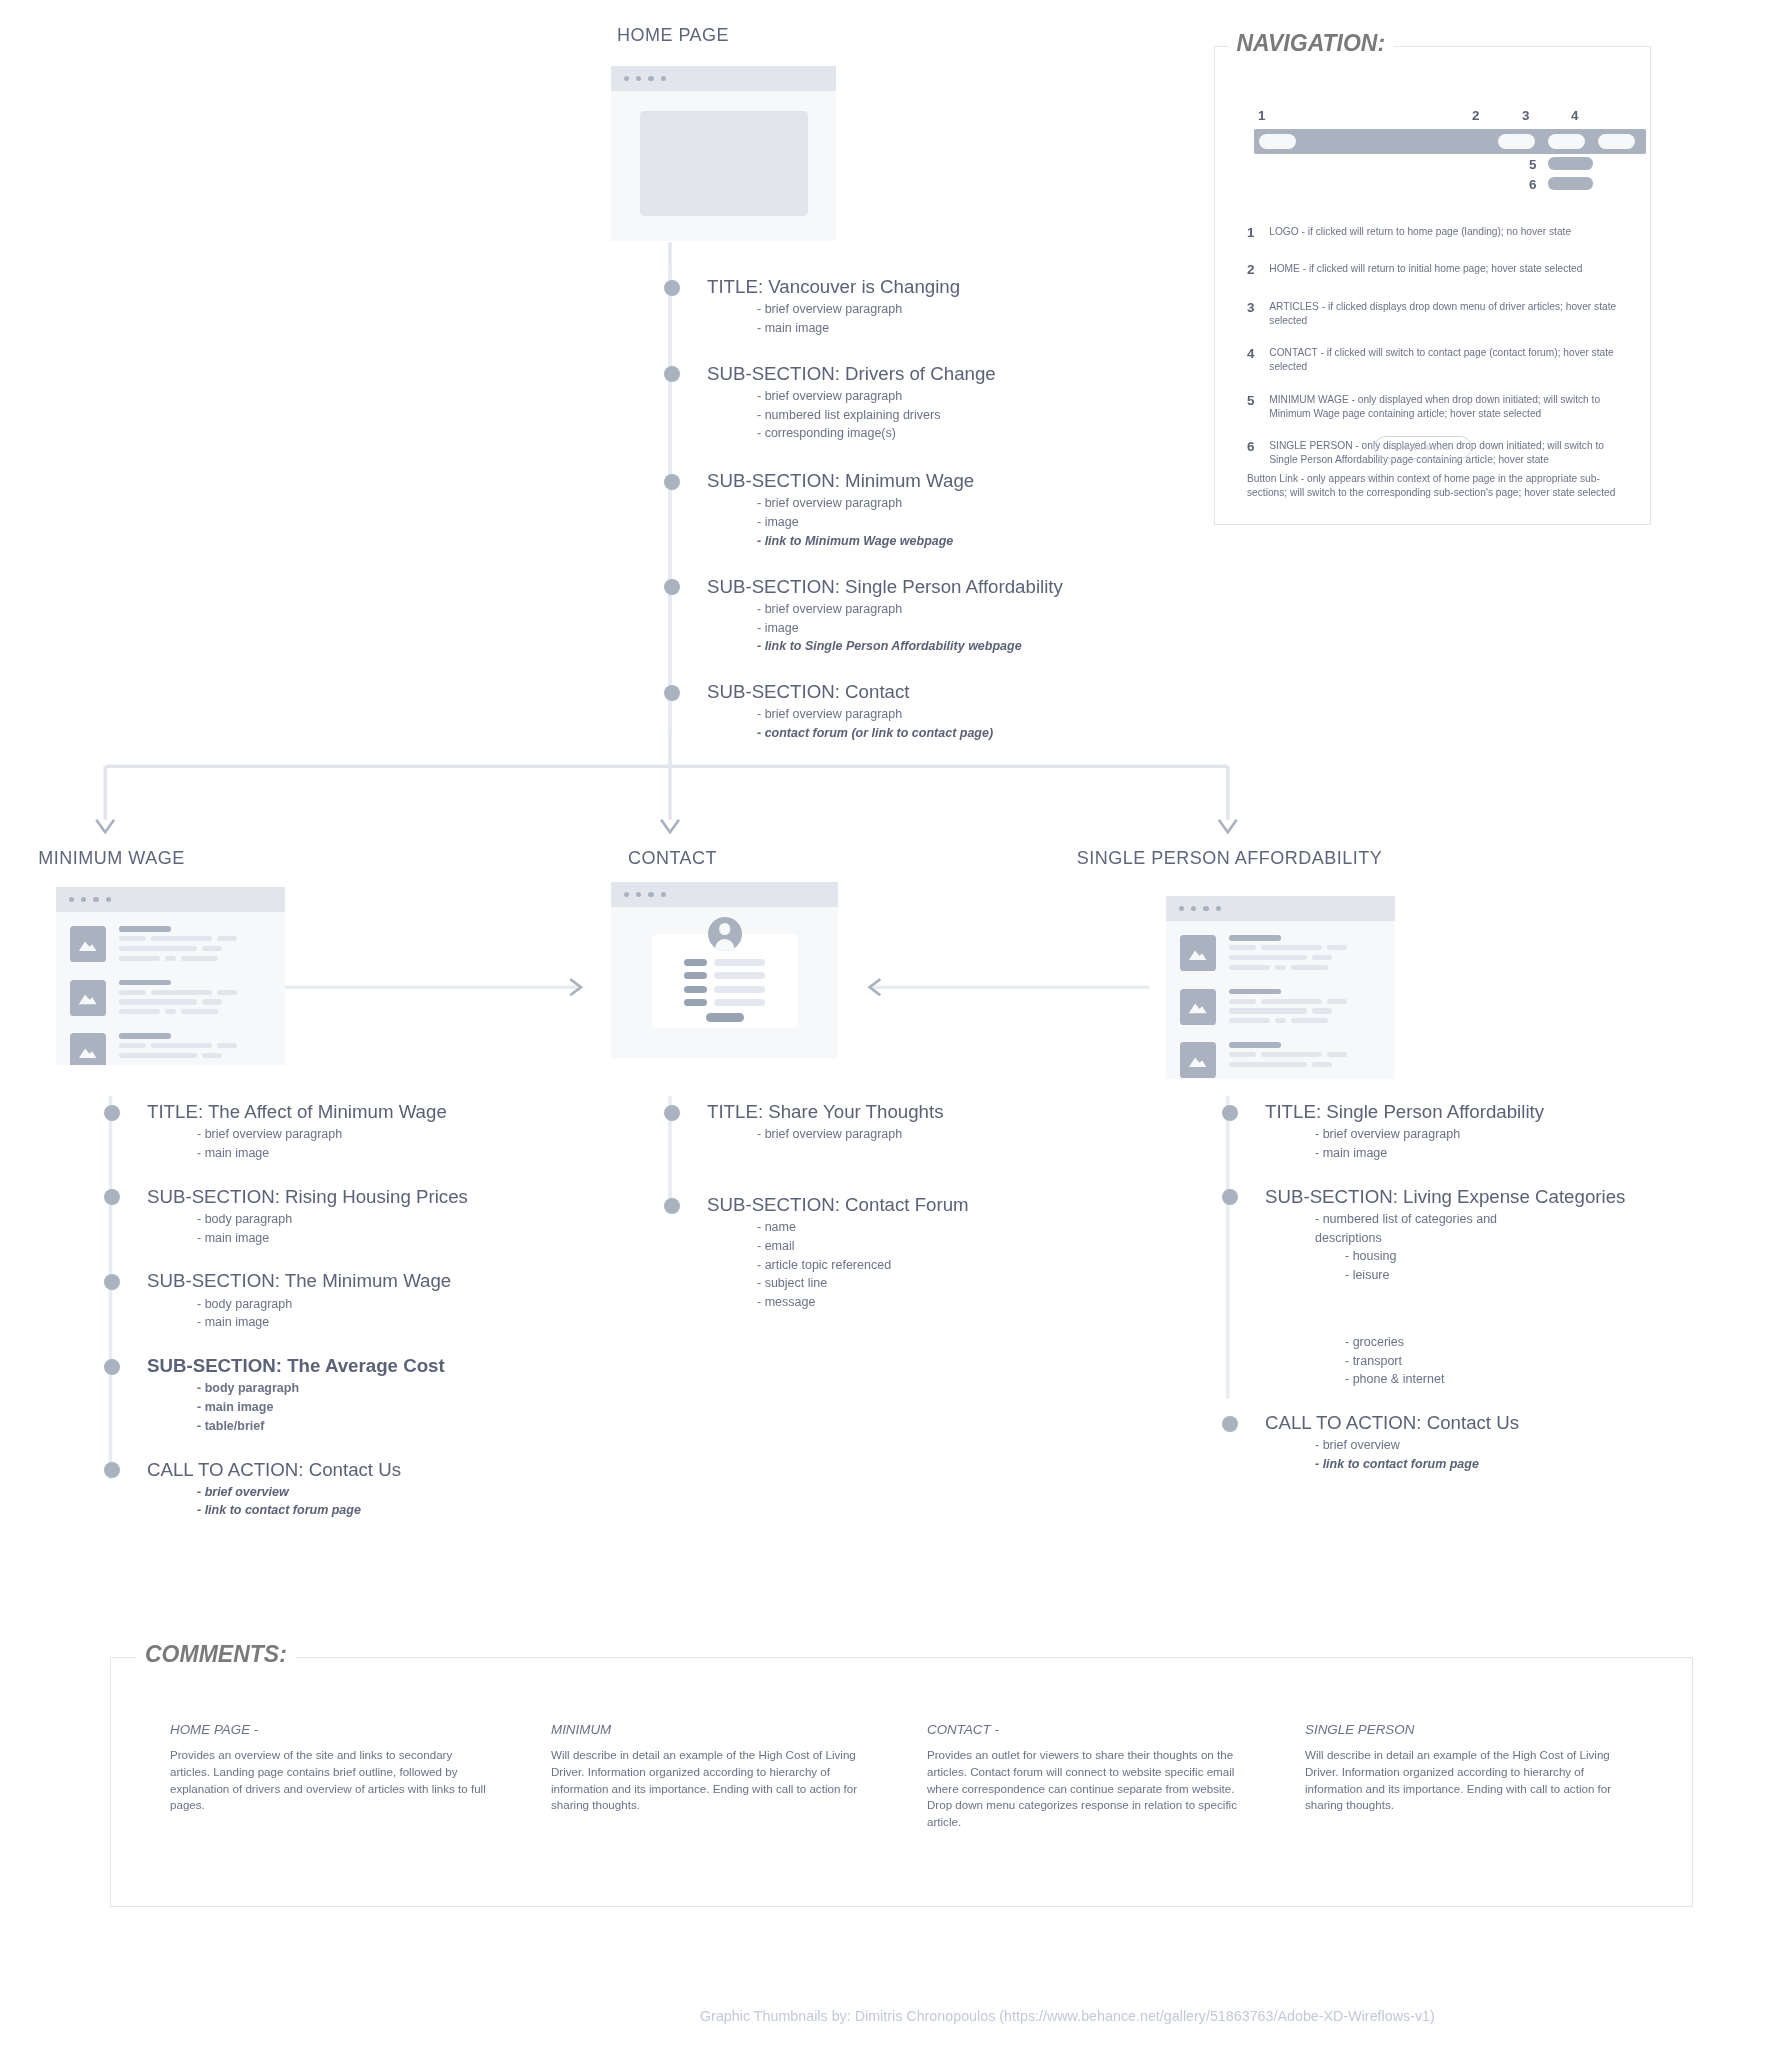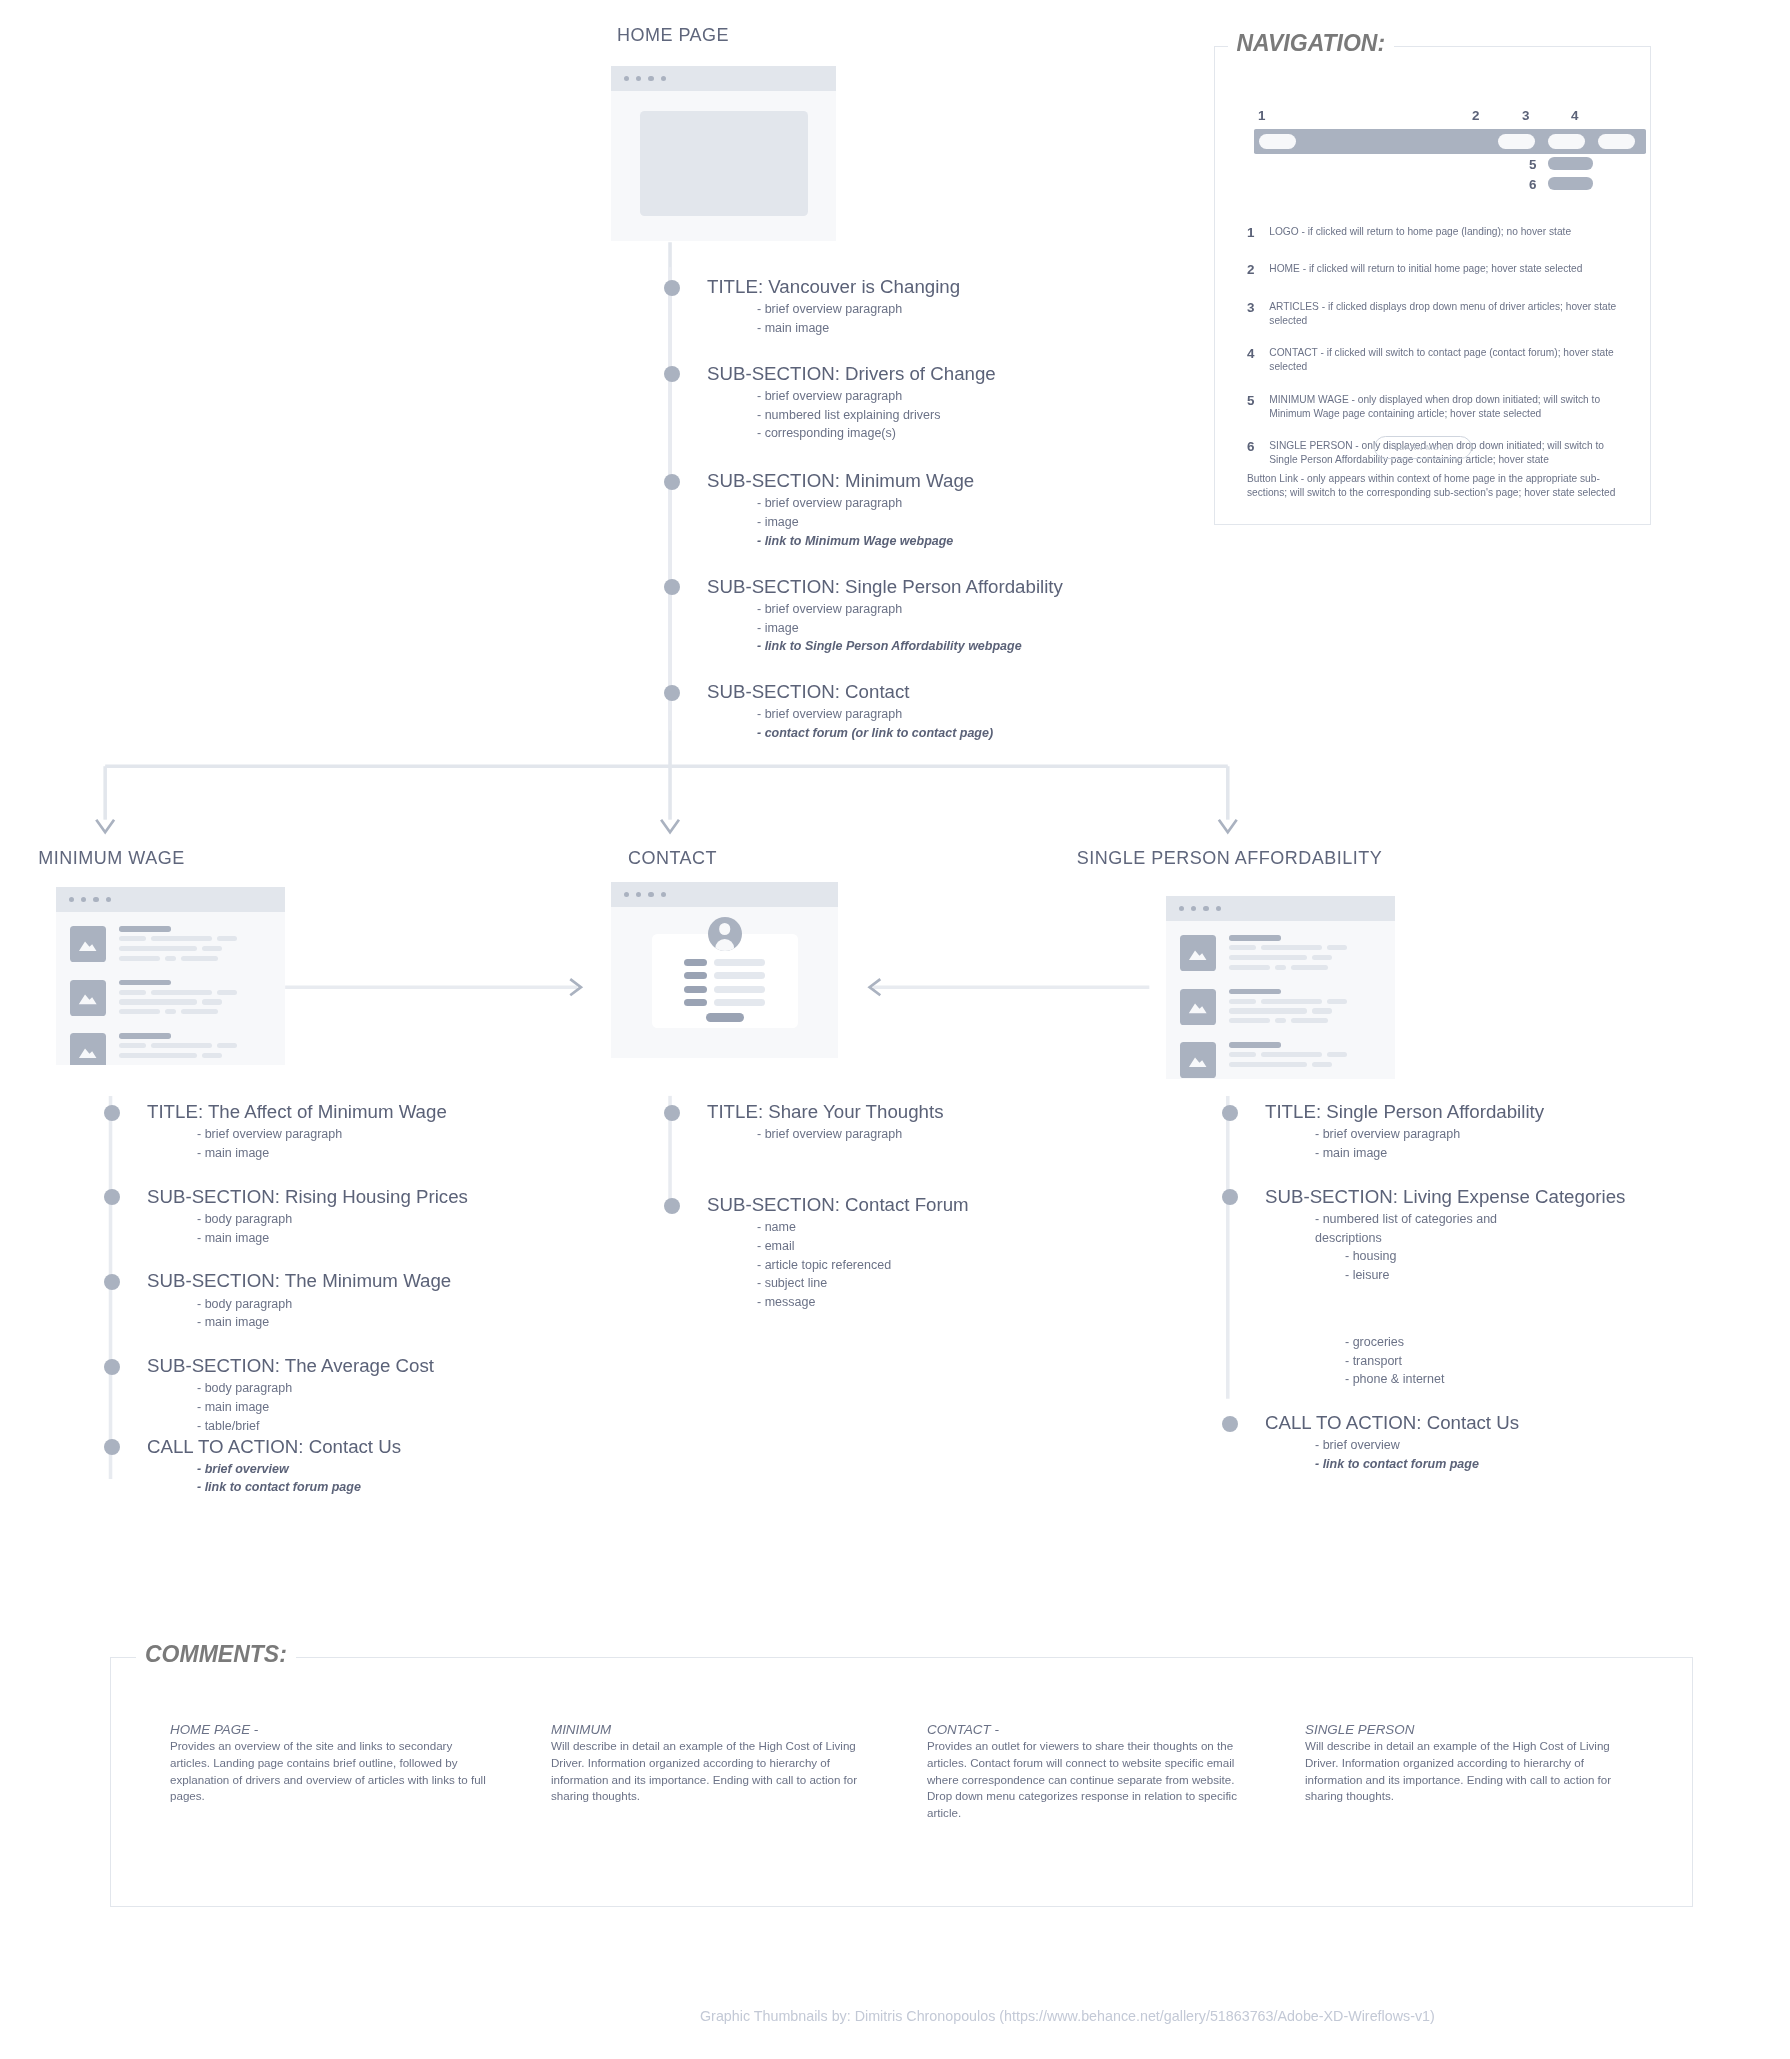--- a/index.html
+++ b/index.html
@@ -104,21 +104,21 @@
   .legend-txt { font-size:10.2px; color:#6b7287; line-height:1.35; }
 
   .learn-more {
     position:absolute; border:0.9px solid #cfd5de; border-radius:12.5px;
     font-size:7.6px; letter-spacing:0.7px; color:#b6bcc8;
     display:flex; align-items:center; justify-content:center;
   }
   .btn-note { position:absolute; font-size:10.2px; color:#6b7287; line-height:1.35; }
 
   
-  .cm-title { font-size:13.4px; font-style:italic; color:#6b7287; margin-bottom:1px; }
+  .cm-title { font-size:13.4px; font-style:italic; color:#6b7287; margin-bottom:10px; }
   .cm-body { font-size:11.6px; color:#6b7287; line-height:1.45; }
   .cm-col { position:absolute; }
 
   
   .credit {
     position:absolute; font-size:14.3px; color:#c3c9d6; white-space:nowrap;
   }
 
   svg.conn { position:absolute; left:0; top:0; overflow:visible; }
 </style>
@@ -362,21 +362,21 @@
         </div>
       </div>
       <div class="ol-item" style="margin-bottom: 23px;">
         <span class="ol-dot"></span>
         <div class="ol-head">SUB-SECTION: The Minimum Wage</div>
         <div class="ol-sub">
           <div>- body paragraph</div>
           <div>- main image</div>
         </div>
       </div>
-      <div class="ol-item" style="">
+      <div class="ol-item" style="margin-bottom: 23px; font-weight: bold;">
         <span class="ol-dot"></span>
         <div class="ol-head">SUB-SECTION: The Average Cost</div>
         <div class="ol-sub">
           <div>- body paragraph</div>
           <div>- main image</div>
           <div>- table/brief</div>
         </div>
       </div>
       <div class="ol-item" style="margin-bottom: 0px;">
         <span class="ol-dot"></span>

